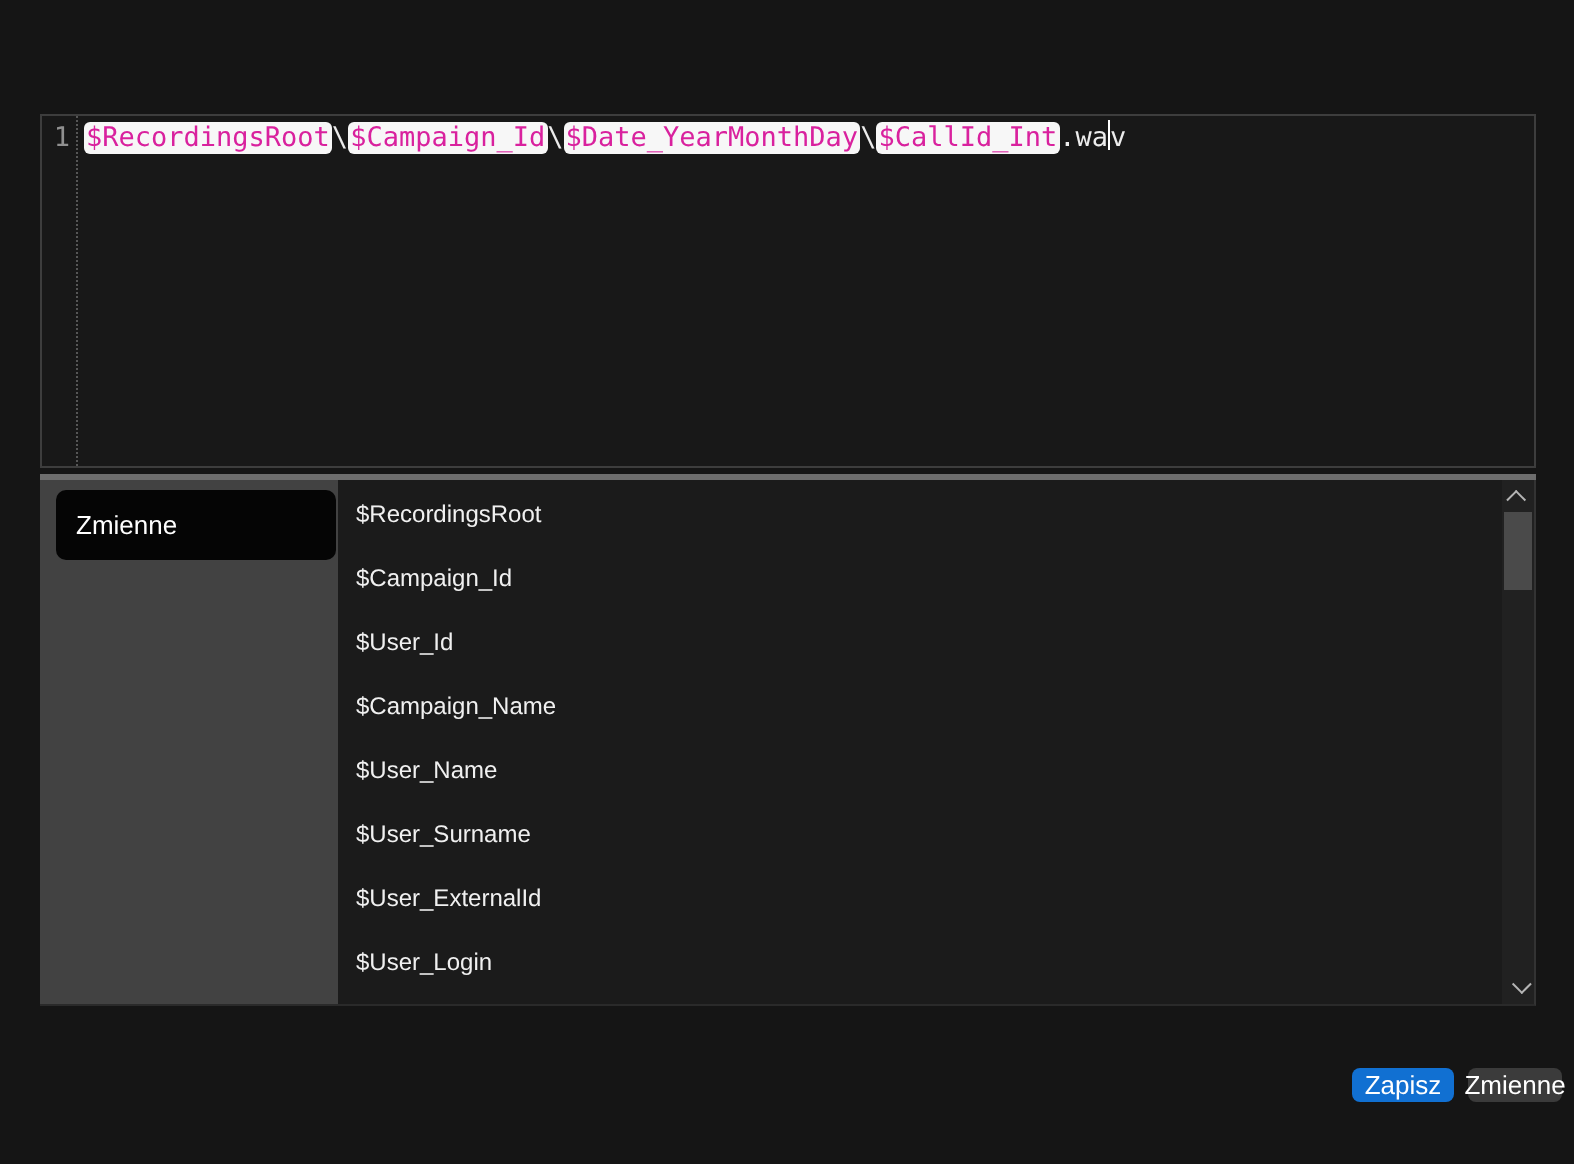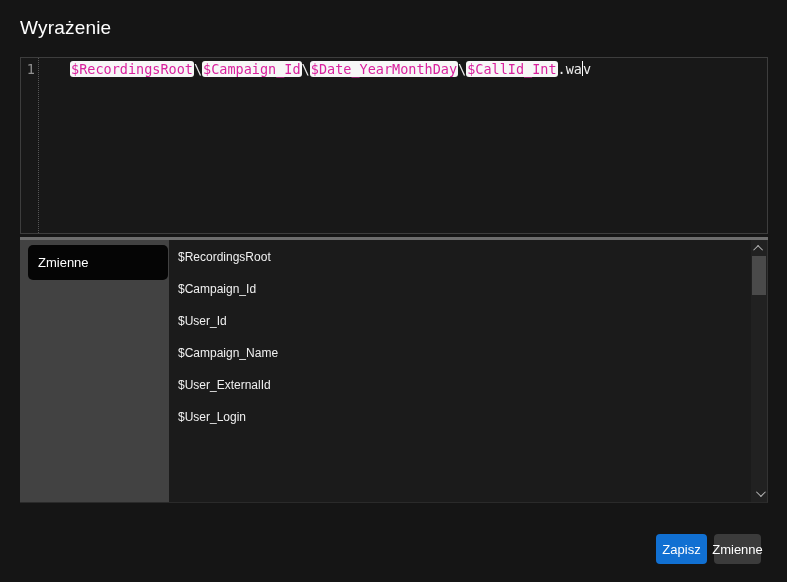--- a/index.html
+++ b/index.html
@@ -15,21 +15,21 @@
   
   .editor{
     position:absolute;left:20px;top:57px;width:748px;height:177px;
     background:#181818;border:1px solid #3d3d3d;display:flex;
     font-family:"DejaVu Sans Mono",monospace;font-size:13.5px;line-height:18px;
   }
   .gutter{
     width:18px;flex:0 0 18px;border-right:1px dotted #565656;
     color:#909090;text-align:right;padding:2px 3px 0 0;
   }
-  .code-area{flex:1;padding:2px 0 0 3px;white-space:nowrap;color:#ececec;margin-left:28px;}
+  .code-area{flex:1;padding:2px 0 0 3px;white-space:nowrap;color:#ececec;}
   .tok-var{
     background:#f7f7f7;color:#d9219e;border-radius:3px;padding:0 1px;
   }
   .tok-plain{color:#ececec;}
   .caret{
     display:inline-block;width:1px;height:15px;background:#ffffff;
     vertical-align:-2px;
   }
   
   .splitter{
@@ -68,33 +68,32 @@
   .chev{
     width:7px;height:7px;border-left:1px solid #b5b5b5;border-top:1px solid #b5b5b5;
   }
   .chev-up{transform:rotate(45deg) translateY(2px);}
   .chev-down{transform:rotate(225deg) translateY(2px);}
   .sb-thumb{
     position:absolute;left:1px;top:16px;width:14px;height:39px;background:#4a4a4a;
   }
   
   .btn{
-    position:absolute;top:534px;height:30px;border:none;border-radius:4px;
+    position:absolute;top:534px;height:17px;border:none;border-radius:4px;
     color:#ffffff;font-size:13px;font-family:"Liberation Sans",sans-serif;
-    display:flex;align-items:center;justify-content:center;cursor:pointer;padding:0;
+    display:flex;align-items:center;justify-content:center;cursor:pointer;padding:0;margin-left:20px;
   }
   .btn-save{left:656px;width:51px;background:#1170d2;}
   .btn-cancel{left:714px;width:47px;background:#3b3b3b;}
 </style>
 </head>
 <body>
 
 <div class="stage">
 
-  <div class="dialog-title">Wyrażenie</div>
 
   <div class="editor">
     <div class="gutter">
       <span>1</span>
     </div>
     <div class="code-area" id="code-line"><span class="tok-var">$RecordingsRoot</span><span class="tok-plain">\</span><span class="tok-var">$Campaign_Id</span><span class="tok-plain">\</span><span class="tok-var">$Date_YearMonthDay</span><span class="tok-plain">\</span><span class="tok-var">$CallId_Int</span><span class="tok-plain">.wa</span><span class="caret"></span><span class="tok-plain">v</span></div>
   </div>
 
   <div class="splitter"></div>
 
@@ -102,20 +101,22 @@
     <div class="tab-col">
       <div class="tab">
         <span>Zmienne</span>
       </div>
     </div>
     <div class="var-list" id="var-list">
         <div class="var-item">$RecordingsRoot</div>
         <div class="var-item">$Campaign_Id</div>
         <div class="var-item">$User_Id</div>
         <div class="var-item">$Campaign_Name</div>
+        <div class="var-item">$User_Name</div>
+        <div class="var-item">$User_Surname</div>
         <div class="var-item">$User_ExternalId</div>
         <div class="var-item">$User_Login</div>
       </div>
     <div class="scrollbar">
       <div class="sb-btn sb-up">
         <span class="chev chev-up"></span>
       </div>
       <div class="sb-thumb"></div>
       <div class="sb-btn sb-down">
         <span class="chev chev-down"></span>

